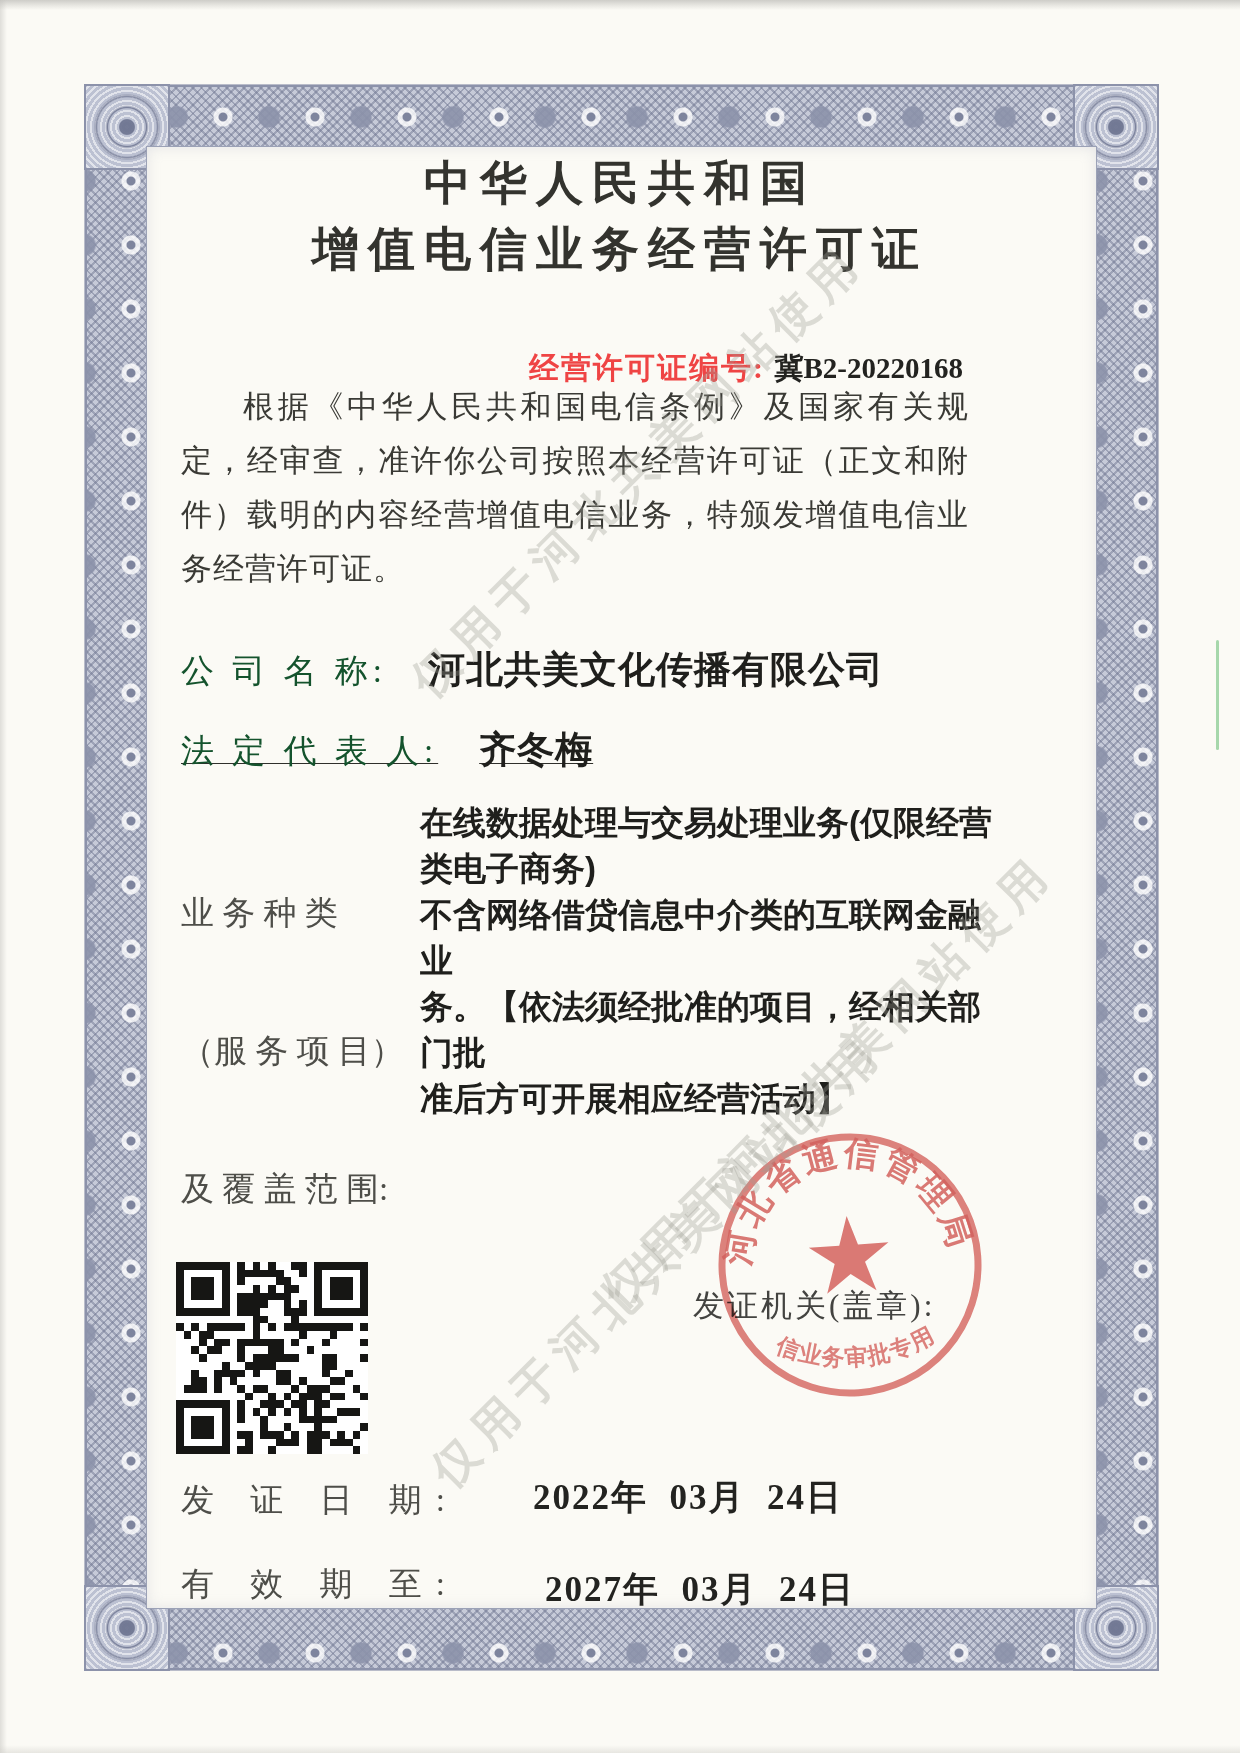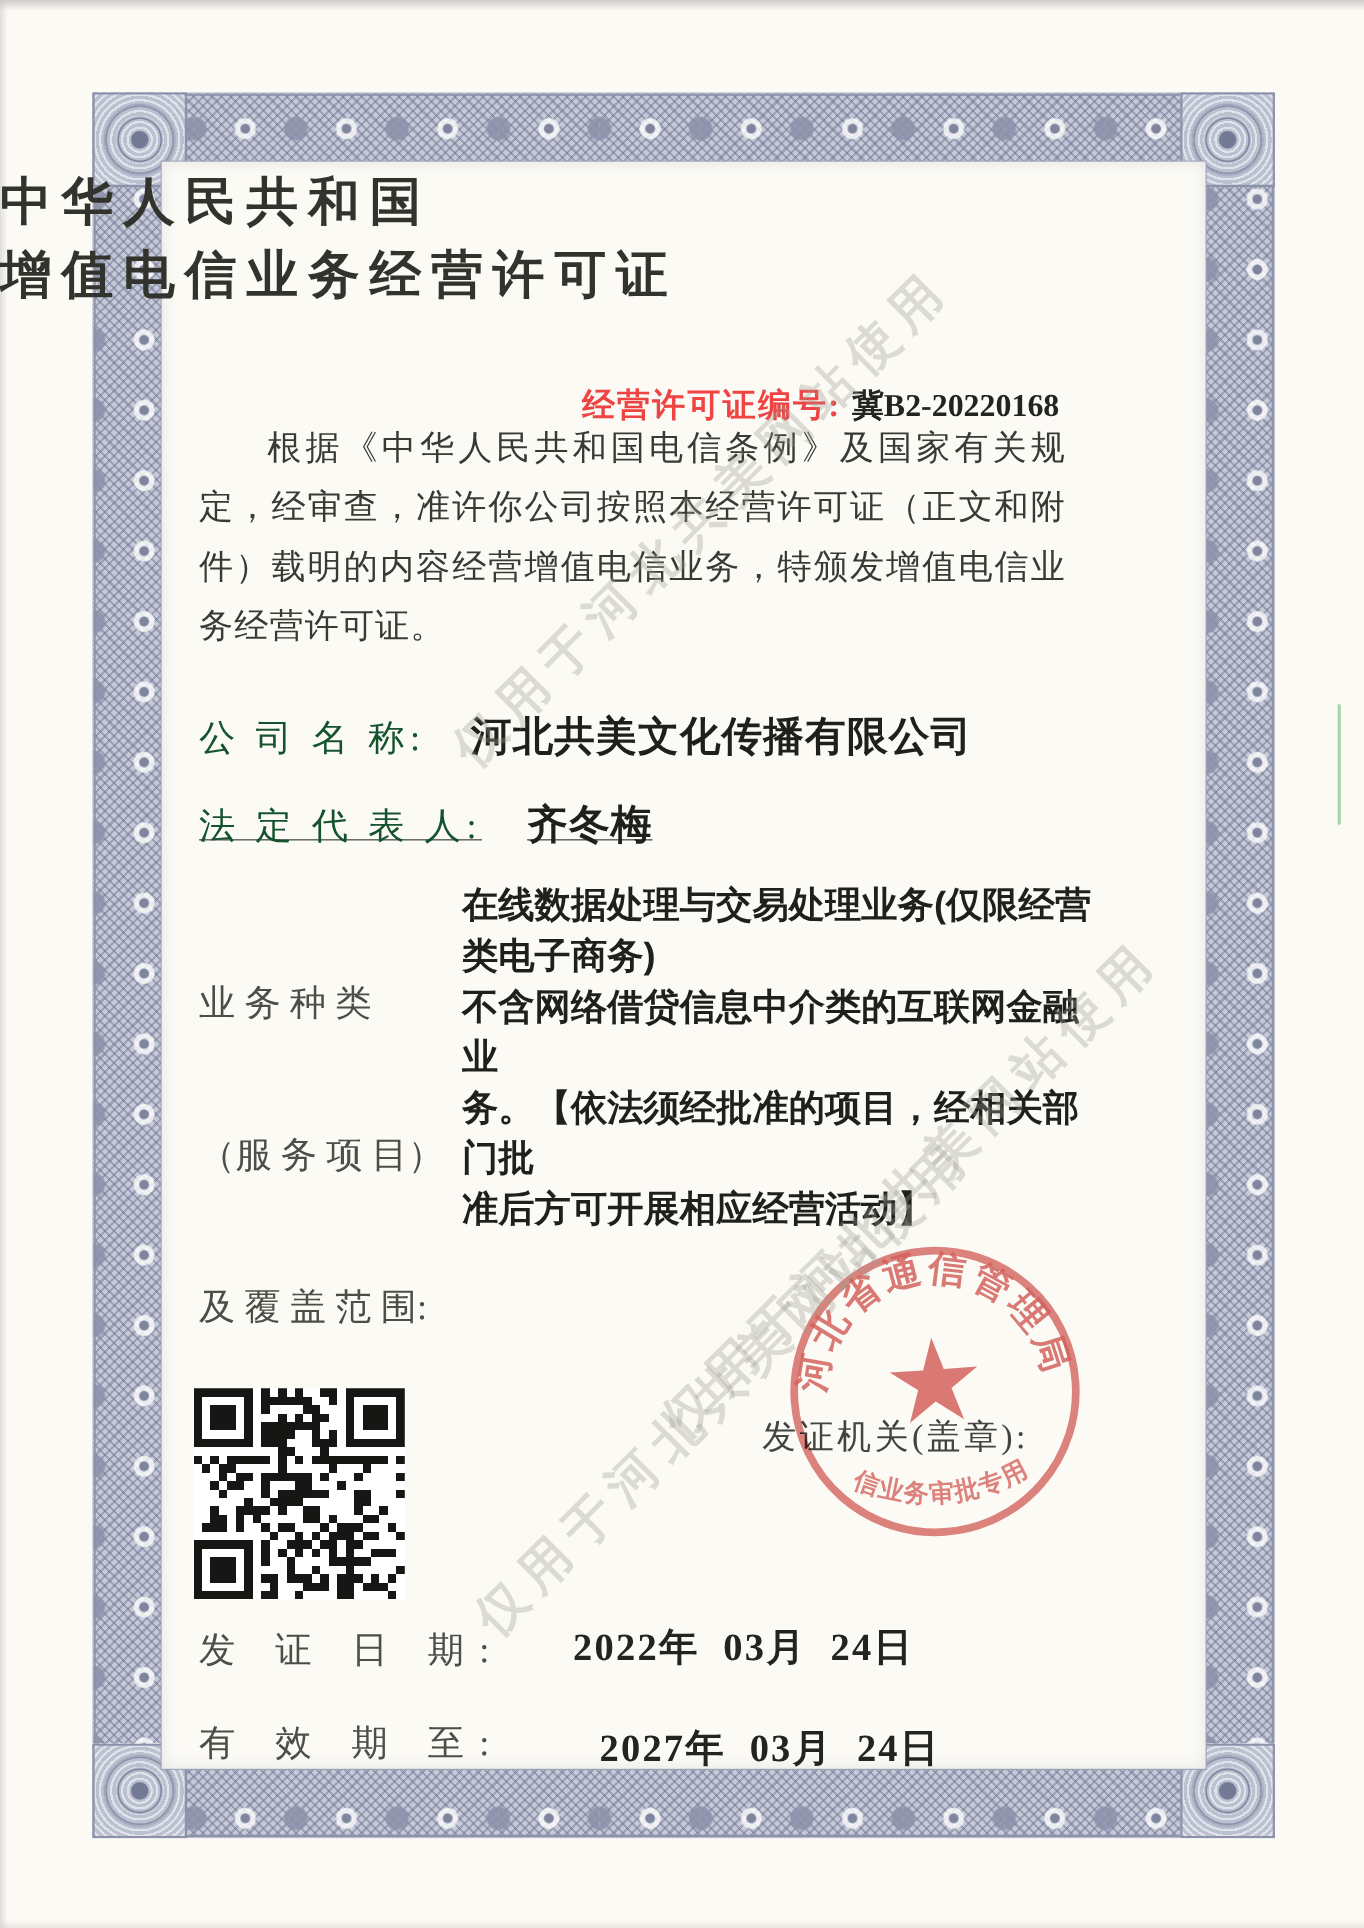--- a/index.html
+++ b/index.html
@@ -52,21 +52,21 @@
   
   .wm{
     position:absolute;white-space:nowrap;
     font-family:"Liberation Sans","DejaVu Sans",sans-serif;font-weight:700;
     font-size:46px;letter-spacing:10px;color:rgba(158,158,150,.34);
     transform:rotate(-45deg);transform-origin:center;pointer-events:none;z-index:3;
   }
 
   .content{position:absolute;inset:0;z-index:2;}
   .title{
-    position:absolute;left:0;width:1240px;text-align:left;
+    position:absolute;left:0;width:1240px;text-align:center;
     font-weight:700;color:#33332e;font-size:47px;letter-spacing:9px;
   }
   .title.l1{top:152px}
   .title.l2{top:218px}
 
   .license-line{position:absolute;left:505px;top:330px;white-space:pre;}
   .license-label{font-weight:700;font-size:30px;letter-spacing:2px;color:#ef4444;}
   .license-no{font-weight:700;font-size:29px;color:#232320;font-family:"Liberation Serif",serif;}
 
   .intro{
@@ -94,21 +94,21 @@
   .qr{position:absolute;left:176px;top:1262px;width:192px;height:192px;background:#fff;}
   .qr svg{width:100%;height:100%;display:block;}
 
   .stamp{position:absolute;left:705px;top:1120px;width:290px;height:290px;
     mix-blend-mode:multiply;opacity:.85;transform:rotate(-4deg);}
 
   .date-row-label{position:absolute;font-size:33px;letter-spacing:14px;color:#4e4e49;white-space:pre;}
   .date-row-value{position:absolute;font-size:35px;font-weight:700;color:#232320;white-space:pre;
     font-family:"Liberation Serif",serif;letter-spacing:2px;}
   .lbl-issue{left:181px;top:1478px}
-  .val-issue{left:521px;top:1474px}
+  .val-issue{left:533px;top:1474px}
   .lbl-valid{left:181px;top:1562px}
   .val-valid{left:545px;top:1566px}
 </style>
 </head>
 <body>
 
 <div class="page">
   <div class="edge-top"></div>
   <div class="edge-left"></div>
   <div class="edge-bottom"></div>

